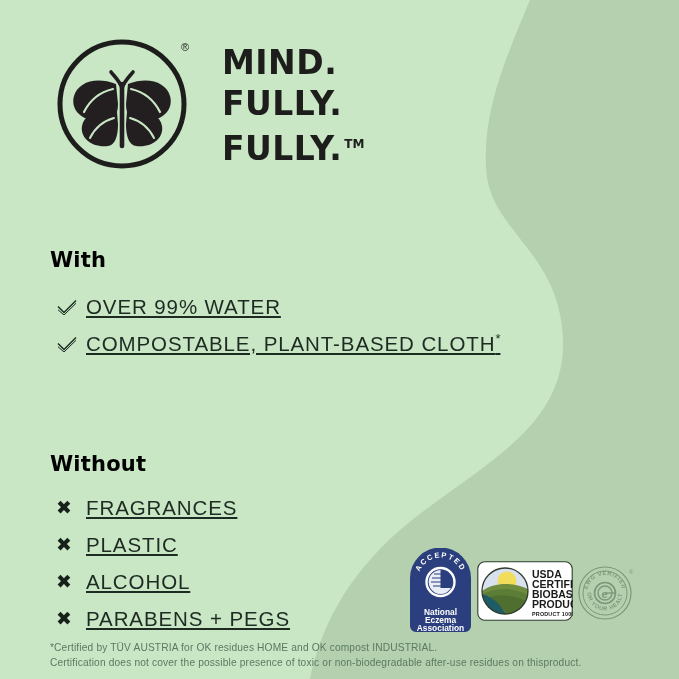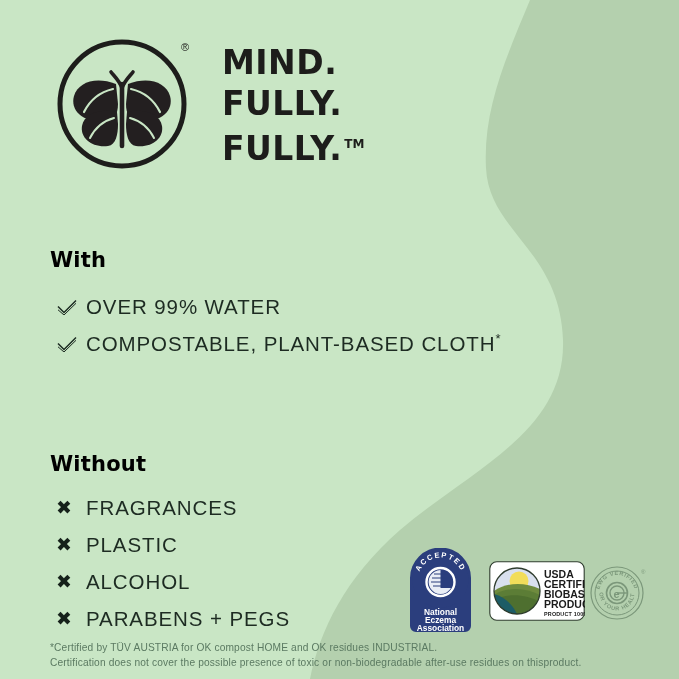--- a/index.html
+++ b/index.html
@@ -100,20 +100,21 @@
     display: flex;
     align-items: center;
   }
   .bullet-text {
     font-family: "Liberation Sans", sans-serif;
     font-weight: 400;
     font-size: 20.5px;
     letter-spacing: 0.9px;
     color: #1d2b22;
     white-space: nowrap;
+    text-decoration: underline;
   }
   .bullet-text .sup {
     font-size: 13px;
     vertical-align: super;
     letter-spacing: 0;
   }
   .x-glyph {
     font-family: "DejaVu Sans", sans-serif;
     font-weight: 700;
     font-size: 19px;
@@ -136,21 +137,21 @@
   
   #badges {
     position: absolute;
     left: 404px;
     top: 548px;
     display: flex;
     align-items: center;
   }
   .badge { position: relative; }
   #badge-nea { width: 73px; height: 86px; }
-  #badge-usda { width: 85px; height: 60px; margin-left: 12px; }
+  #badge-usda { width: 85px; height: 60px; }
   #badge-ewg { width: 62px; height: 62px; margin-left: 14px; opacity: .42; }
 </style>
 </head>
 <body>
 
 <div id="card">
 
   <svg id="bg-wave" viewBox="0 0 679 679" preserveAspectRatio="none">
     <rect x="0" y="0" width="679" height="679" fill="#c9e6c5"></rect>
     <path d="M530,0
@@ -307,17 +308,17 @@
         <circle cx="29" cy="33" r="10.5" fill="none" stroke="#2d4a33" stroke-width="1.6"></circle>
         <circle cx="29" cy="33" r="7" fill="none" stroke="#2d4a33" stroke-width="1.4"></circle>
         <path d="M29,33 L40,33" stroke="#2d4a33" stroke-width="1.4"></path>
         <text x="25.6" y="37.5" font-family="'Liberation Sans',sans-serif" font-size="11" font-weight="700" fill="#2d4a33">e</text>
         <text x="53" y="14" font-family="'Liberation Sans',sans-serif" font-size="6" fill="#2d4a33">®</text>
       </svg>
     </div>
   </div>
 
   <div id="footnote" class="layer">
-    <div>*Certified by TÜV AUSTRIA for OK compost HOME and OK residues INDUSTRIAL.</div>
+    <div>*Certified by TÜV AUSTRIA for OK residues HOME and OK compost INDUSTRIAL.</div>
     <div>Certification does not cover the possible presence of toxic or non-biodegradable after-use residues on thisproduct.</div>
   </div>
 
 </div>
 
 </body></html>

